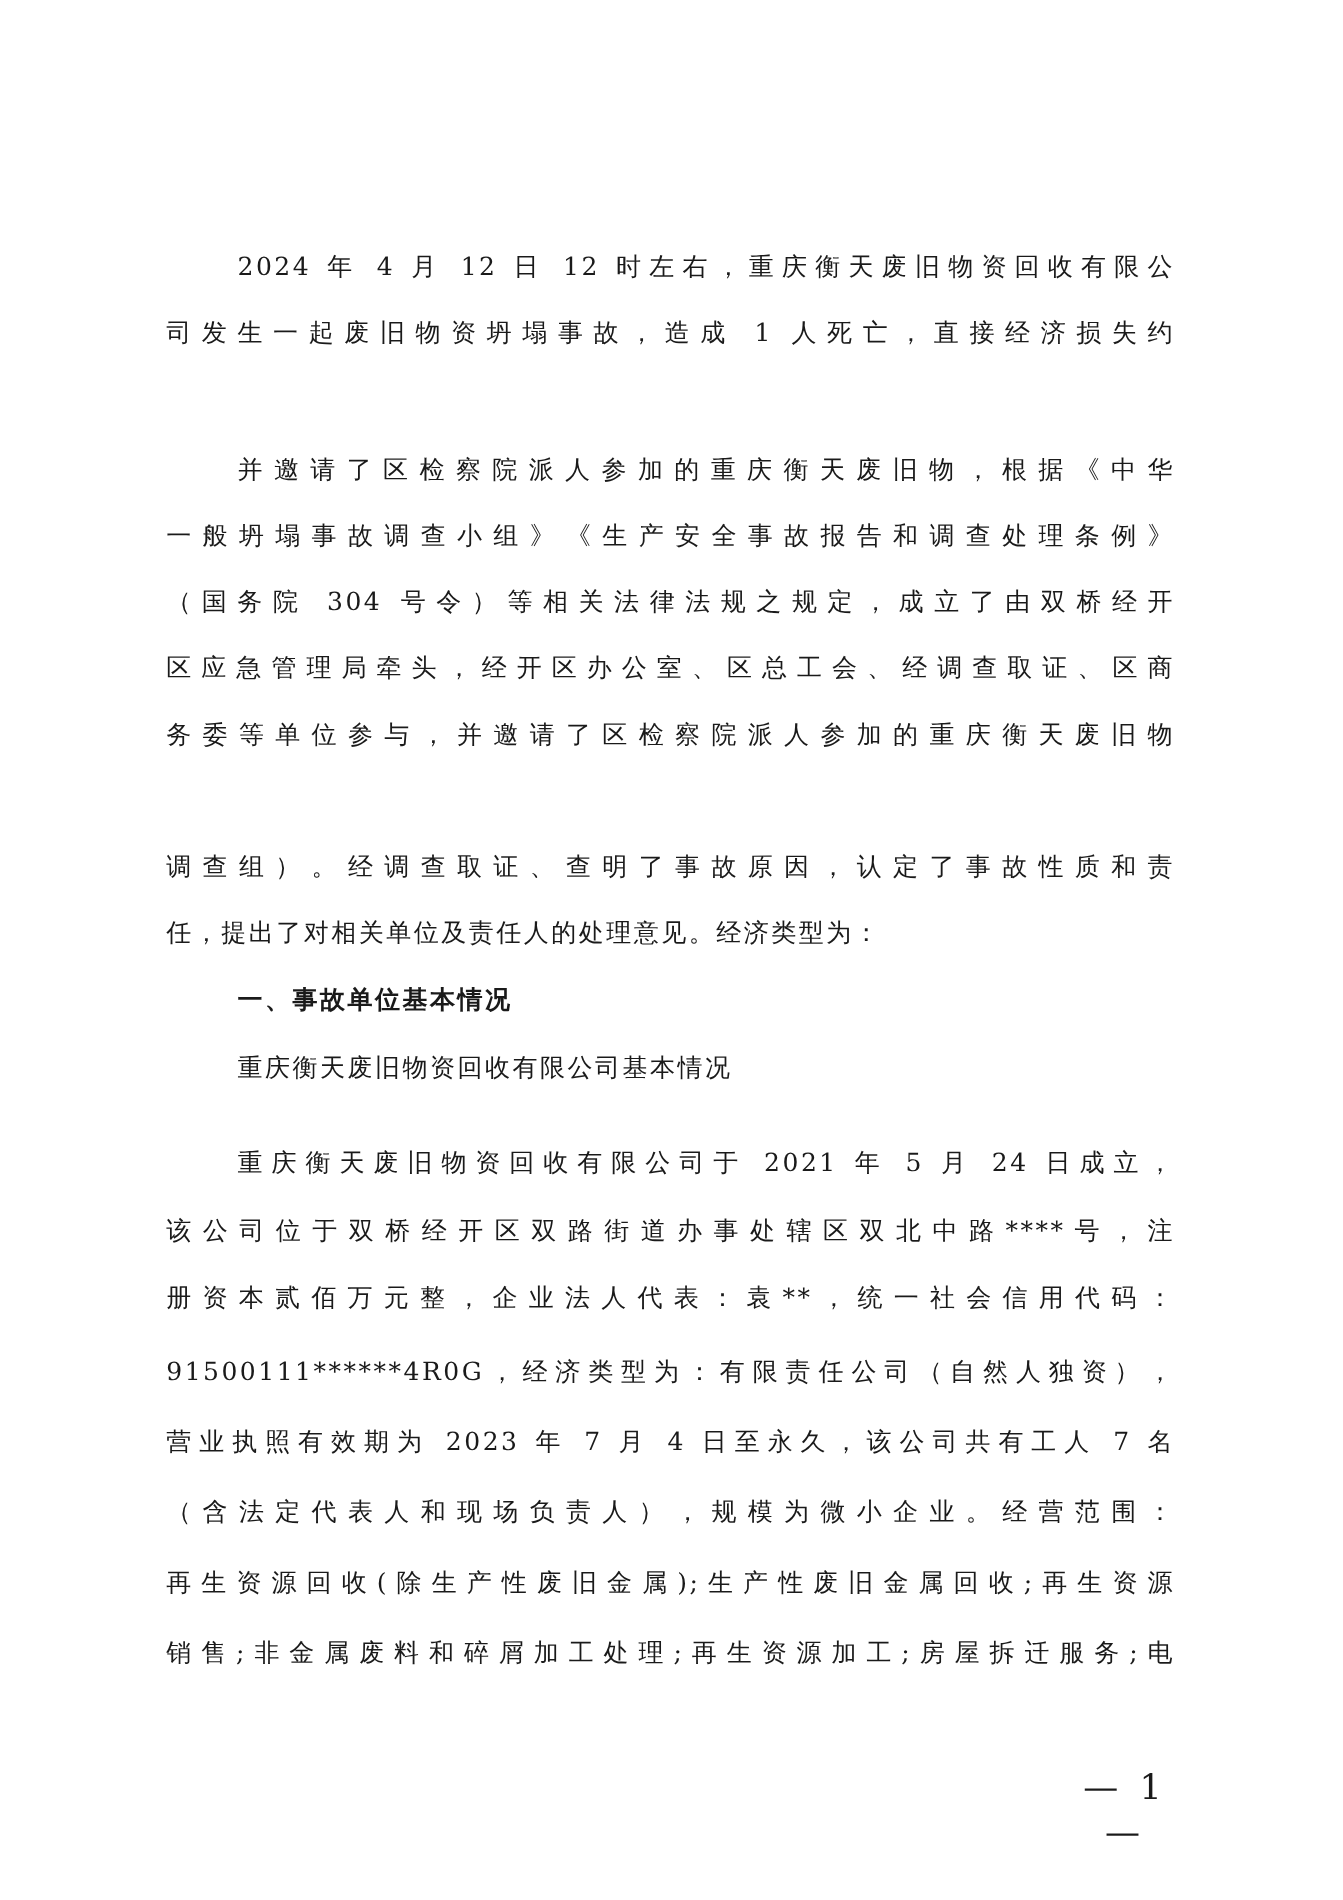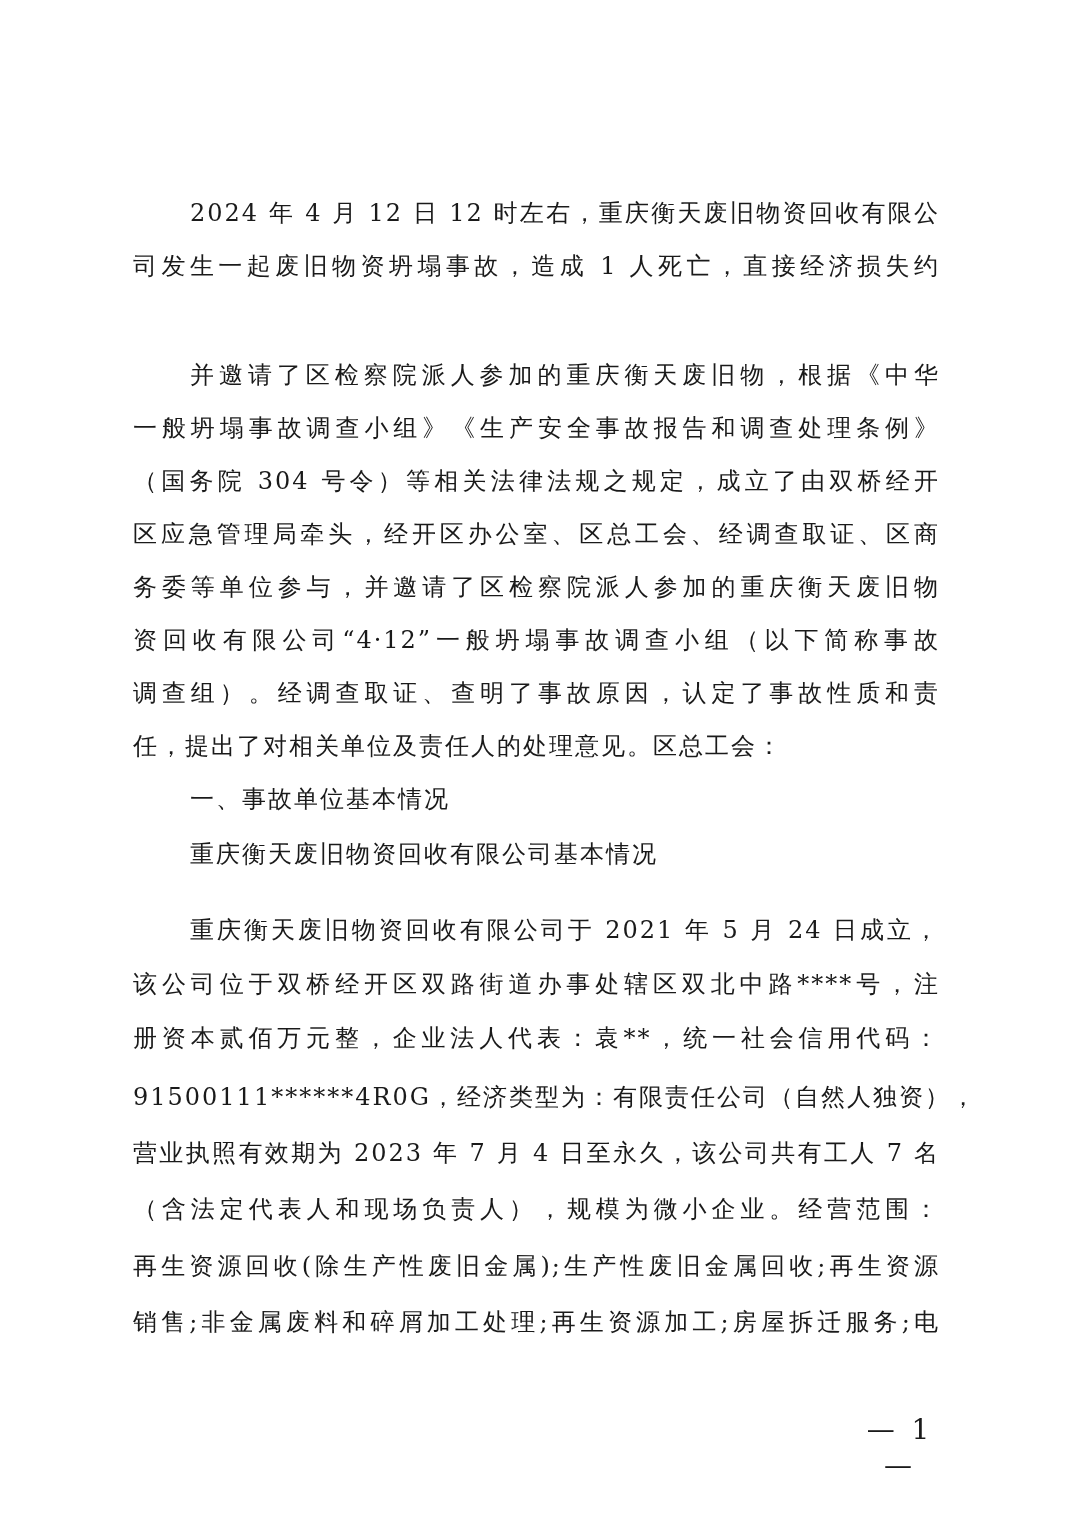--- a/index.html
+++ b/index.html
@@ -1,43 +1,42 @@
 <!DOCTYPE html>
 <html><head>
 <meta charset="utf-8">
 <style>
   html, body { margin: 0; padding: 0; background: #ffffff; }
   body { width: 1074px; height: 1520px; position: relative; overflow: hidden;
          font-family: "DejaVu Serif", "Liberation Serif", serif; color: #1a1a1a; }
   .page { position: absolute; left: 0; top: 0; width: 1074px; height: 1520px; }
-  .line { position: absolute; left: 133px; width: 807px; height: 40px; font-size: 24px;
+  .line { position: absolute; left: 133px; width: 807px; height: 40px; font-size: 20px;
           line-height: 40px; white-space: nowrap; text-align: justify; text-align-last: justify;
           letter-spacing: 2px; }
   .line.indent { left: 190px; width: 750px; }
   .line.last { text-align-last: left; }
-  .line.heading { font-family: "DejaVu Sans", "Liberation Sans", sans-serif; font-weight: normal; }
+  .line.heading { font-family: "DejaVu Sans", "Liberation Sans", sans-serif; font-weight: bold; }
   .pagenum { position: absolute; left: 850px; top: 1412px; width: 100px; height: 36px; font-size: 28px;
              line-height: 36px; text-align: center; letter-spacing: 4px; }
 </style>
 </head>
 <body>
 
 <div class="page">
 
   <div class="line indent" style="top:193px">2024 年 4 月 12 日 12 时左右，重庆衡天废旧物资回收有限公</div>
   <div class="line" style="top:246px">司发生一起废旧物资坍塌事故，造成 1 人死亡，直接经济损失约</div>
 
   <div class="line indent" style="top:355px">并邀请了区检察院派人参加的重庆衡天废旧物，根据《中华</div>
   <div class="line" style="top:408px">一般坍塌事故调查小组》《生产安全事故报告和调查处理条例》</div>
   <div class="line" style="top:461px">（国务院 304 号令）等相关法律法规之规定，成立了由双桥经开</div>
   <div class="line" style="top:514px">区应急管理局牵头，经开区办公室、区总工会、经调查取证、区商</div>
   <div class="line" style="top:567px">务委等单位参与，并邀请了区检察院派人参加的重庆衡天废旧物</div>
-  <div class="line" style="top:620px">资回收有限公司“4·12”一般坍塌事故调查小组（以下简称事故</div>
   <div class="line" style="top:673px">调查组）。经调查取证、查明了事故原因，认定了事故性质和责</div>
-  <div class="line last" style="top:726px">任，提出了对相关单位及责任人的处理意见。区总工会：</div>
+  <div class="line last" style="top:726px">任，提出了对相关单位及责任人的处理意见。经济类型为：</div>
 
   <div class="line indent last heading" style="top:779px">一、事故单位基本情况</div>
 
   <div class="line indent last" style="top:834px">重庆衡天废旧物资回收有限公司基本情况</div>
 
   <div class="line indent" style="top:910px">重庆衡天废旧物资回收有限公司于 2021 年 5 月 24 日成立，</div>
   <div class="line" style="top:1018px">册资本贰佰万元整，企业法人代表：袁**，统一社会信用代码：</div>
   <div class="line" style="top:964px">该公司位于双桥经开区双路街道办事处辖区双北中路****号，注</div>
   <div class="line" style="top:1077px">91500111******4R0G，经济类型为：有限责任公司（自然人独资），</div>
   <div class="line" style="top:1133px">营业执照有效期为 2023 年 7 月 4 日至永久，该公司共有工人 7 名</div>

